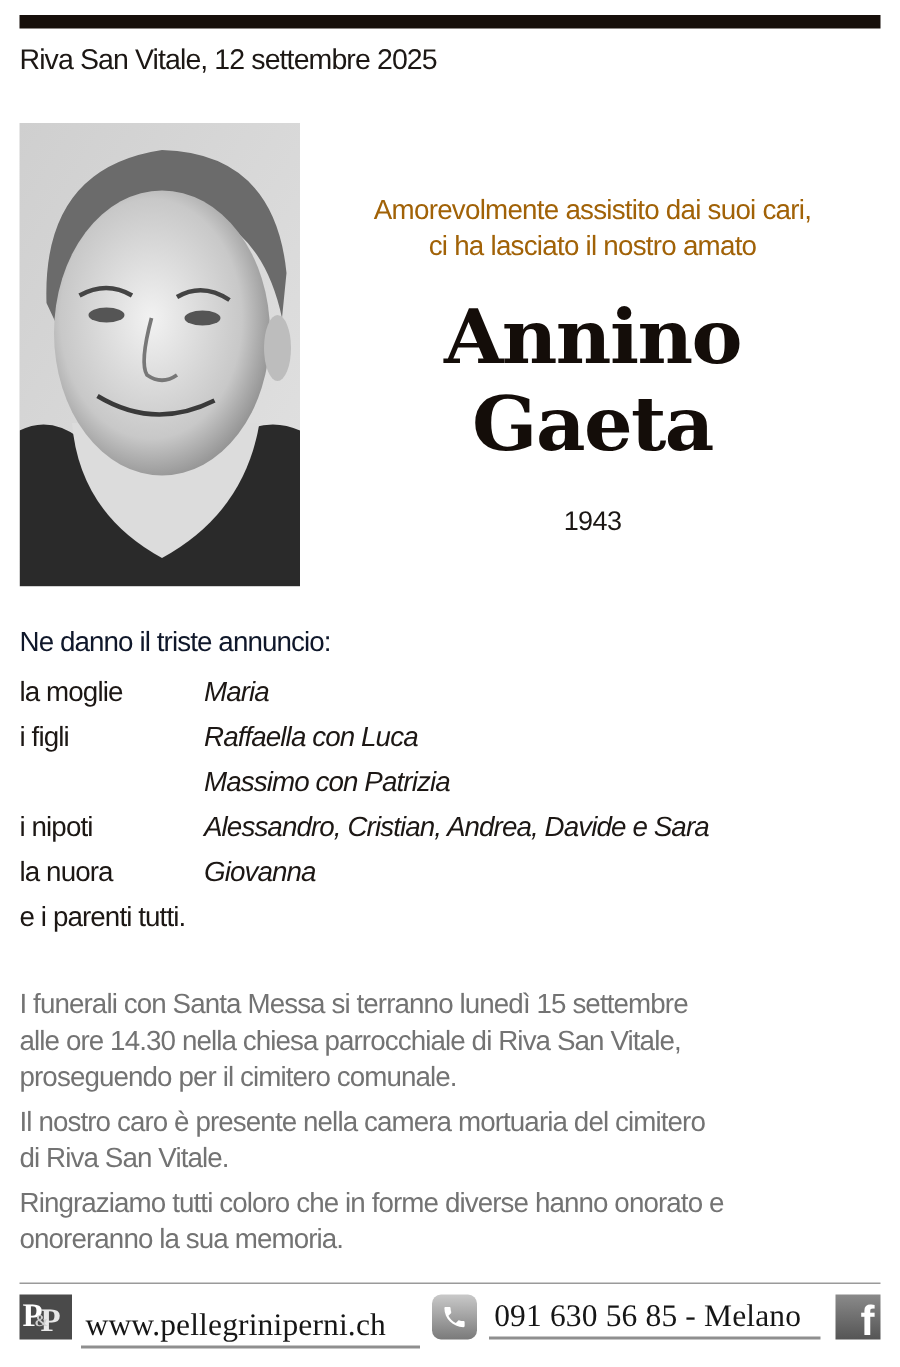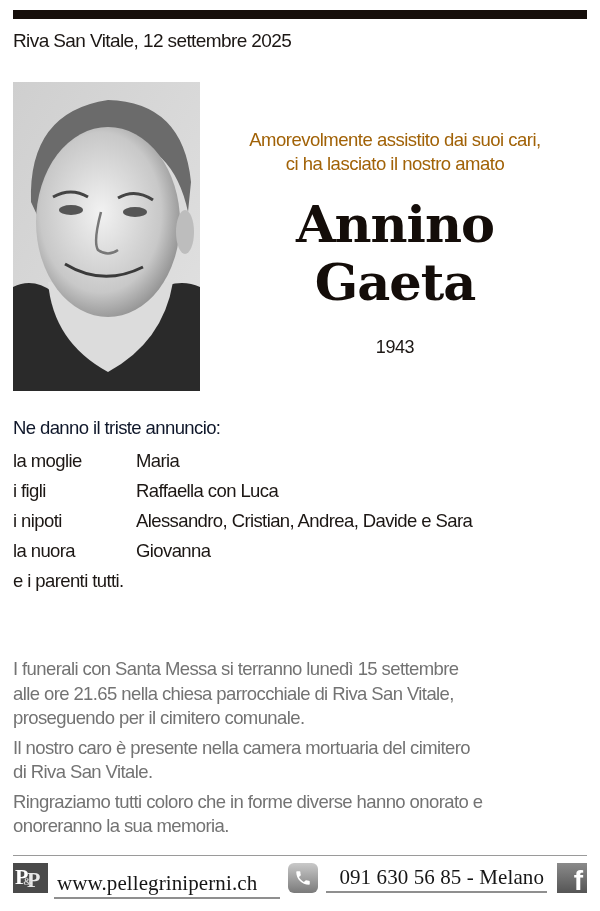--- a/index.html
+++ b/index.html
@@ -16,37 +16,37 @@
     .intro { position: absolute; left: 215px; top: 128px; width: 360px; text-align: center; font-size: 18.5px; line-height: 24px; letter-spacing: -0.5px; color: #a16207; }
 
     .name { position: absolute; left: 215px; top: 196px; width: 360px; text-align: center; font-family: "DejaVu Serif", serif; font-weight: bold; font-size: 50px; line-height: 58px; letter-spacing: -1px; color: #140d09; transform: scaleX(1.02); }
 
     .year { position: absolute; left: 215px; top: 337px; width: 360px; text-align: center; font-size: 18px; color: #1c1714; letter-spacing: -0.4px; }
 
     .announce { position: absolute; left: 13px; top: 417px; font-size: 18.5px; letter-spacing: -0.6px; color: #0f172a; }
     .family { position: absolute; left: 13px; top: 446px; width: 560px; }
     .family-row { display: flex; height: 30px; align-items: center; font-size: 18.5px; letter-spacing: -0.6px; color: #1c1714; }
     .family-row .rel { width: 123px; flex: none; }
-    .family-row .names { flex: 1; }
+    .family-row .names { flex: 1; font-style: italic; }
 
     .paras { position: absolute; left: 13px; top: 657px; width: 560px; font-size: 18.5px; letter-spacing: -0.6px; line-height: 24.5px; color: #737373; }
     .paras p { margin-bottom: 5px; }
 
     .footer-rule { position: absolute; left: 13px; top: 855px; width: 574px; height: 1px; background: #9a9a9a; }
     .footer { position: absolute; left: 13px; top: 862px; width: 574px; height: 32px; display: flex; align-items: center; }
     .logo { width: 35px; height: 30px; background: #4a4a4a; position: relative; flex: none; }
     .logo span { position: absolute; font-family: "Liberation Serif", serif; color: #ffffff; font-size: 22px; font-weight: bold; top: 1px; }
     .logo .l1 { left: 2px; }
     .logo .l2 { left: 14px; top: 4px; color: #e8e8e8; }
     .logo .amp { left: 10px; top: 12px; font-size: 11px; color: #cfcfcf; }
 
     .ftext { font-family: "Liberation Serif", serif; font-size: 21px; color: #161616; border-bottom: 2px solid #8f8f8f; padding: 0 3px 0 3px; line-height: 28px; white-space: nowrap; letter-spacing: 0.1px; }
     .web { margin-left: 6px; width: 229px; margin-top: 12px; }
     .phone-icon { margin-left: 8px; width: 30px; height: 30px; border-radius: 6px; background: linear-gradient(#c9c9c9, #7a7a7a); display: flex; align-items: center; justify-content: center; flex: none; }
-    .phone-text { margin-left: 8px; width: 223px; text-align: right; }
+    .phone-text { margin-left: 8px; width: 223px; }
     .fb-icon { margin-left: 10px; width: 30px; height: 30px; background: linear-gradient(#8a8a8a, #555555); position: relative; flex: none; }
     .fb-icon span { position: absolute; right: 4px; bottom: -3px; font-family: "Liberation Sans", sans-serif; font-weight: bold; color: #ffffff; font-size: 28px; line-height: 30px; }
   </style>
 </head>
 <body>
 
 <div class="top-rule"></div>
 
 <div class="date-line">Riva San Vitale, 12 settembre 2025</div>
 
@@ -103,36 +103,40 @@
 <div class="family">
   <div class="family-row">
     <span class="rel">la moglie</span>
     <span class="names">Maria</span>
   </div>
   <div class="family-row">
     <span class="rel">i figli</span>
     <span class="names">Raffaella con Luca</span>
   </div>
   <div class="family-row">
+    <span class="rel"></span>
+    <span class="names">Massimo con Patrizia</span>
+  </div>
+  <div class="family-row">
     <span class="rel">i nipoti</span>
     <span class="names">Alessandro, Cristian, Andrea, Davide e Sara</span>
   </div>
   <div class="family-row">
     <span class="rel">la nuora</span>
     <span class="names">Giovanna</span>
   </div>
   <div class="family-row">
     <span>e i parenti tutti.</span>
   </div>
 </div>
 
 <div class="paras">
   <p>
     <span>I funerali con Santa Messa si terranno lunedì 15 settembre</span><br>
-    <span>alle ore 21.65 nella chiesa parrocchiale di Riva San Vitale,</span><br>
+    <span>alle ore 14.30 nella chiesa parrocchiale di Riva San Vitale,</span><br>
     <span>proseguendo per il cimitero comunale.</span>
   </p>
   <p>
     <span>Il nostro caro è presente nella camera mortuaria del cimitero</span><br>
     <span>di Riva San Vitale.</span>
   </p>
   <p>
     <span>Ringraziamo tutti coloro che in forme diverse hanno onorato e</span><br>
     <span>onoreranno la sua memoria.</span>
   </p>

